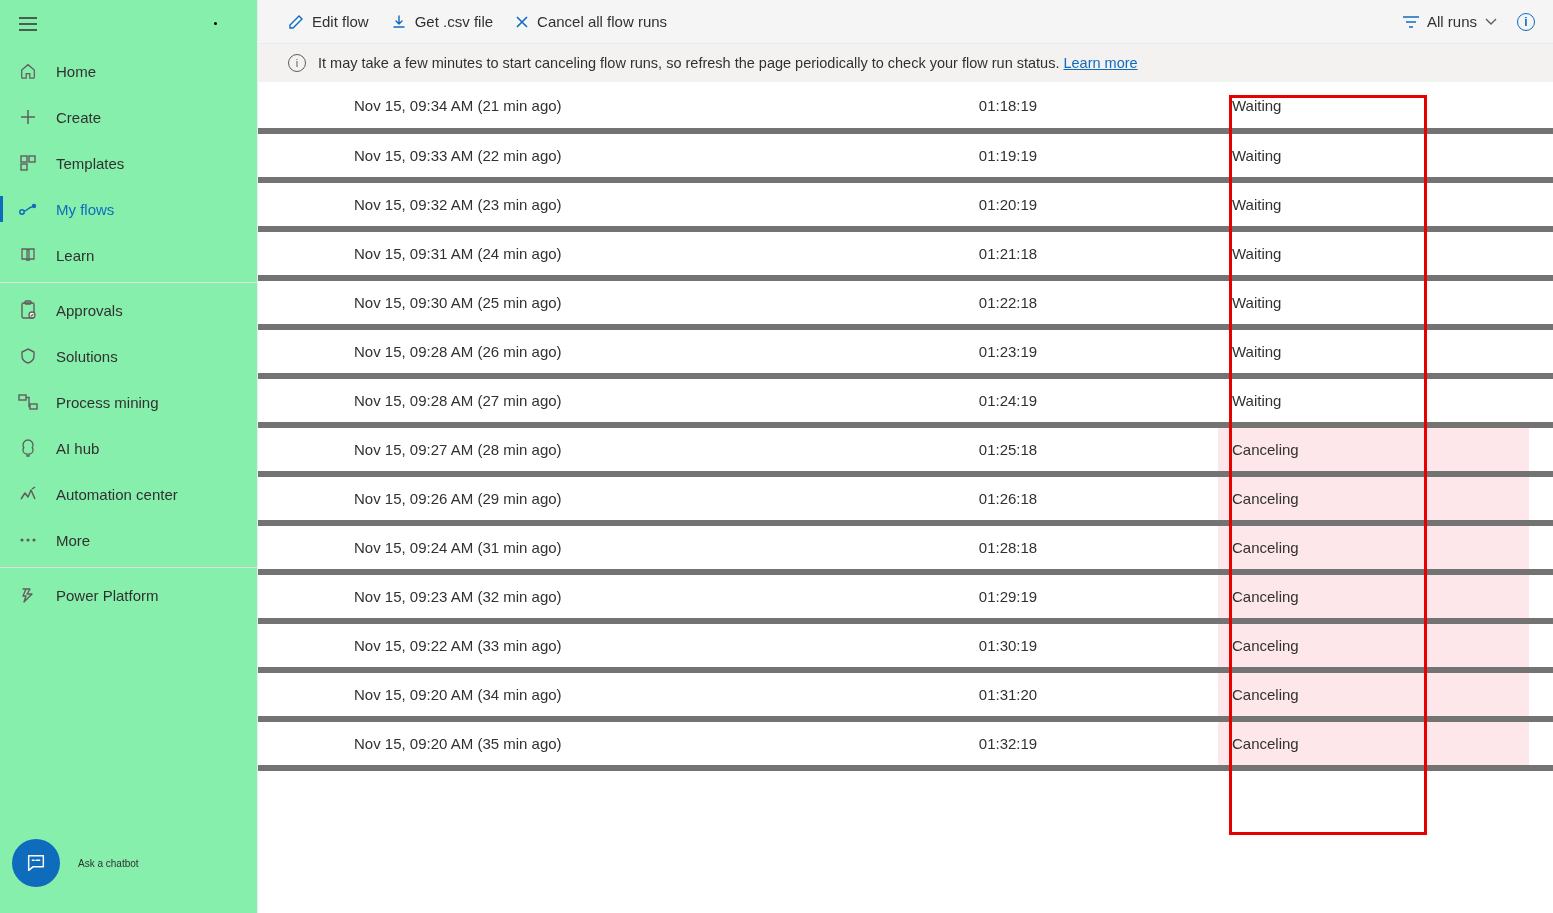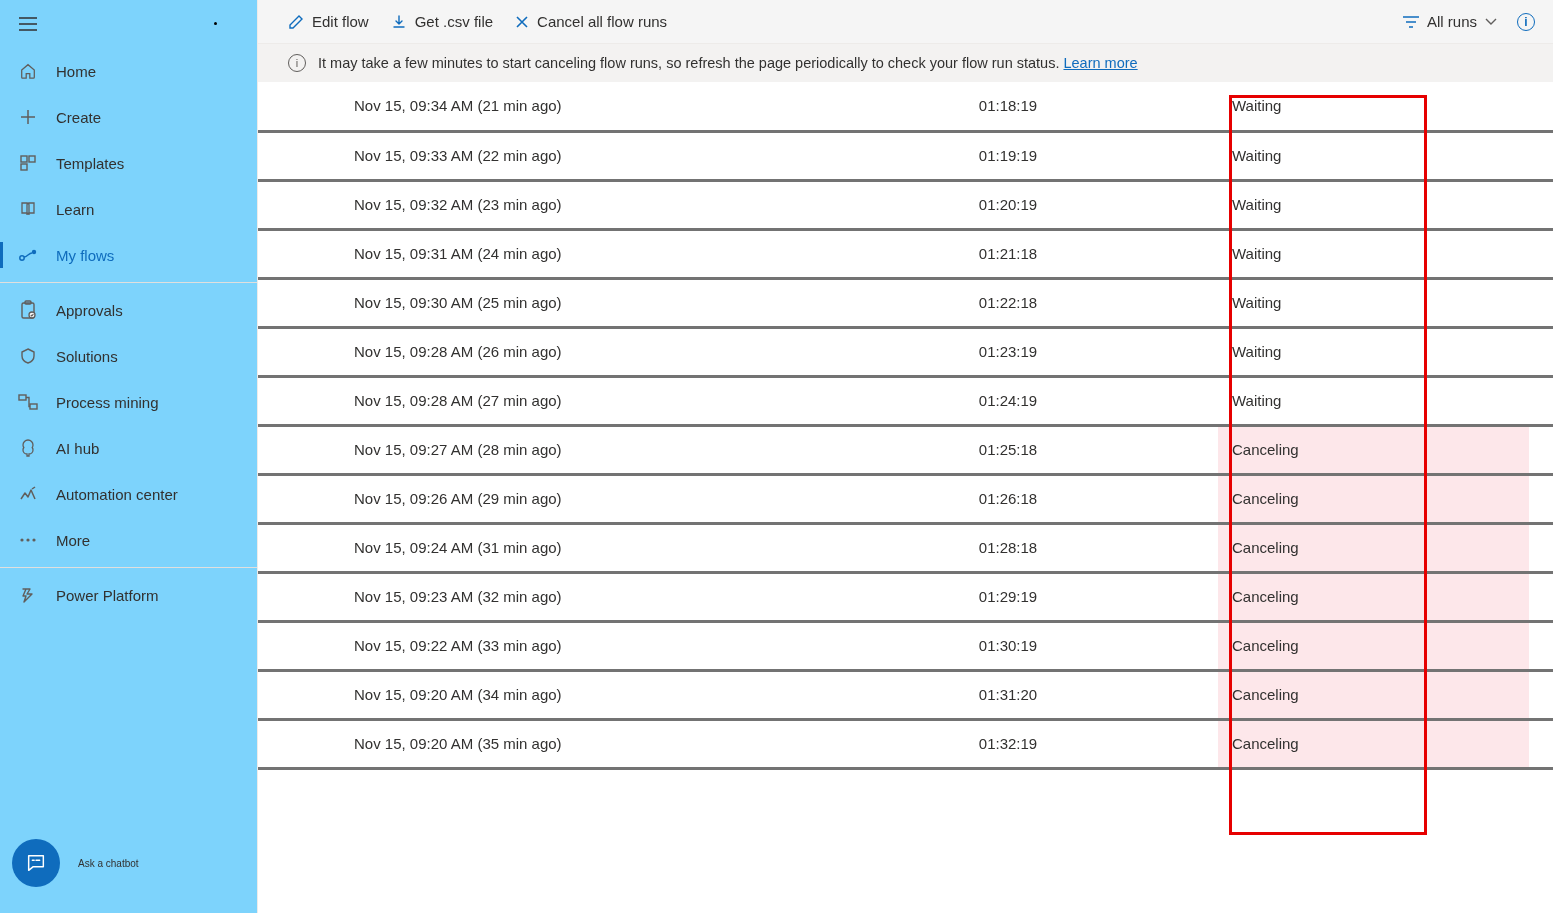--- a/index.html
+++ b/index.html
@@ -13,21 +13,21 @@
   }
   .app { display: flex; height: 100vh; width: 100%; }
 
   
   .sidebar {
     width: 258px;
     flex-shrink: 0;
     border-right: 1px solid #edebe9;
     display: flex;
     flex-direction: column;
-    background: #7dd3fc;
+    background: #86efac;
   }
   .hamburger-row {
     height: 48px;
     display: flex;
     align-items: center;
     padding-left: 18px;
     position: relative;
   }
   .hamburger { width: 20px; height: 20px; cursor: pointer; display:flex; align-items:center; justify-content:center; }
   .dot-indicator {
@@ -121,21 +121,21 @@
     width: 18px; height: 18px; border: 1.3px solid #605e5c; border-radius:50%;
     display:flex; align-items:center; justify-content:center;
     font-size: 11px; color:#605e5c; margin-right: 12px;
   }
   .notice a { color: #0f6cbd; text-decoration: underline; cursor: pointer; margin-left: 4px; }
 
   .table-wrap {
     flex:1; overflow:auto; background:#fff; margin: 0;
   }
   .runs-table { width: 100%; border-collapse: collapse; }
-  .runs-table tr { border-bottom: 3px solid #737373; }
+  .runs-table tr { border-bottom: 6px solid #737373; }
   .runs-table td {
     padding: 0; height: 49px;
     font-size: 15px;
     vertical-align: middle;
   }
   td.start-cell { padding-left: 96px; width: 540px; }
   td.dur-cell { width: 420px; text-align:center; color: #323130; }
   td.status-cell { padding-right: 24px; }
   .status-inner {
     padding-left: 14px;
@@ -188,37 +188,37 @@
         <div class="nav-item">
           <span class="icon">
             <svg width="18" height="18" viewBox="0 0 18 18" fill="none">
               <rect x="2" y="2" width="6" height="6" stroke="currentColor" stroke-width="1.4"></rect>
               <rect x="10" y="2" width="6" height="6" stroke="currentColor" stroke-width="1.4"></rect>
               <rect x="2" y="10" width="6" height="6" stroke="currentColor" stroke-width="1.4"></rect>
             </svg>
           </span>
           <span>Templates</span>
         </div>
-        <div class="nav-item">
-          <span class="icon">
-            <svg width="18" height="18" viewBox="0 0 18 18" fill="none">
-              <path d="M3 3h5a2 2 0 012 2v10a2 2 0 00-2-2H3V3zM15 3h-5a2 2 0 00-2 2v10a2 2 0 012-2h5V3z" stroke="currentColor" stroke-width="1.3"></path>
-            </svg>
-          </span>
-          <span>Learn</span>
-        </div>
         <div class="nav-item active">
           <span class="icon">
             <svg width="20" height="14" viewBox="0 0 20 14" fill="none">
               <circle cx="4" cy="10" r="2.2" stroke="currentColor" stroke-width="1.5"></circle>
               <circle cx="16" cy="4" r="2.2" fill="currentColor"></circle>
               <path d="M6 9c3 0 5-4 8-4" stroke="currentColor" stroke-width="1.5"></path>
             </svg>
           </span>
           <span>My flows</span>
+        </div>
+        <div class="nav-item">
+          <span class="icon">
+            <svg width="18" height="18" viewBox="0 0 18 18" fill="none">
+              <path d="M3 3h5a2 2 0 012 2v10a2 2 0 00-2-2H3V3zM15 3h-5a2 2 0 00-2 2v10a2 2 0 012-2h5V3z" stroke="currentColor" stroke-width="1.3"></path>
+            </svg>
+          </span>
+          <span>Learn</span>
         </div>
       </div>
     <div class="nav-divider"></div>
     <div id="nav-group-2">
         <div class="nav-item">
           <span class="icon">
             <svg width="18" height="20" viewBox="0 0 18 20" fill="none">
               <rect x="3" y="3" width="12" height="15" rx="1.5" stroke="currentColor" stroke-width="1.4"></rect>
               <rect x="6" y="1" width="6" height="3" rx="1" stroke="currentColor" stroke-width="1.4"></rect>
               <circle cx="13" cy="15" r="3" fill="#fafafa" stroke="currentColor" stroke-width="1.3"></circle>

